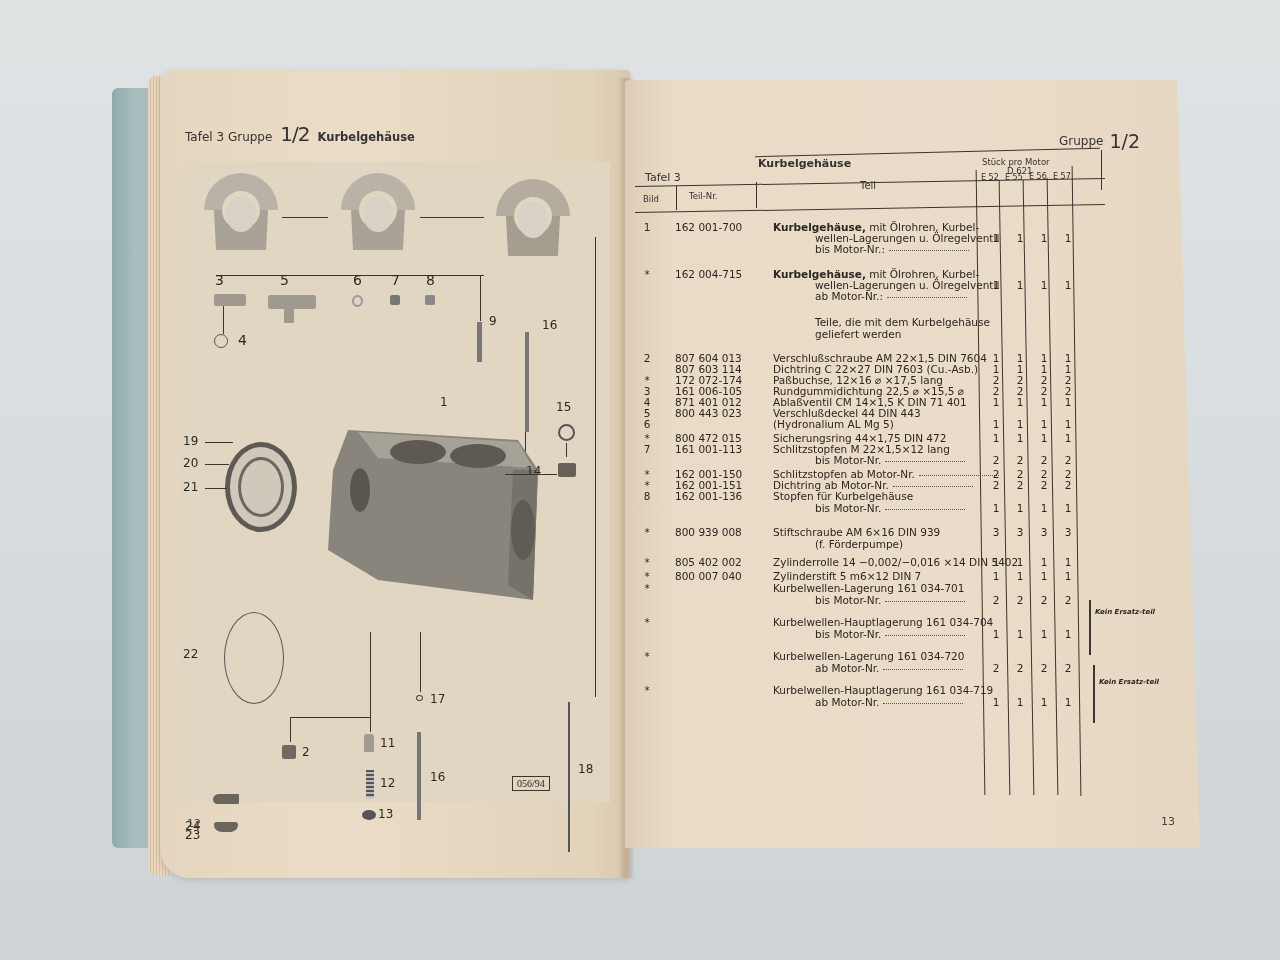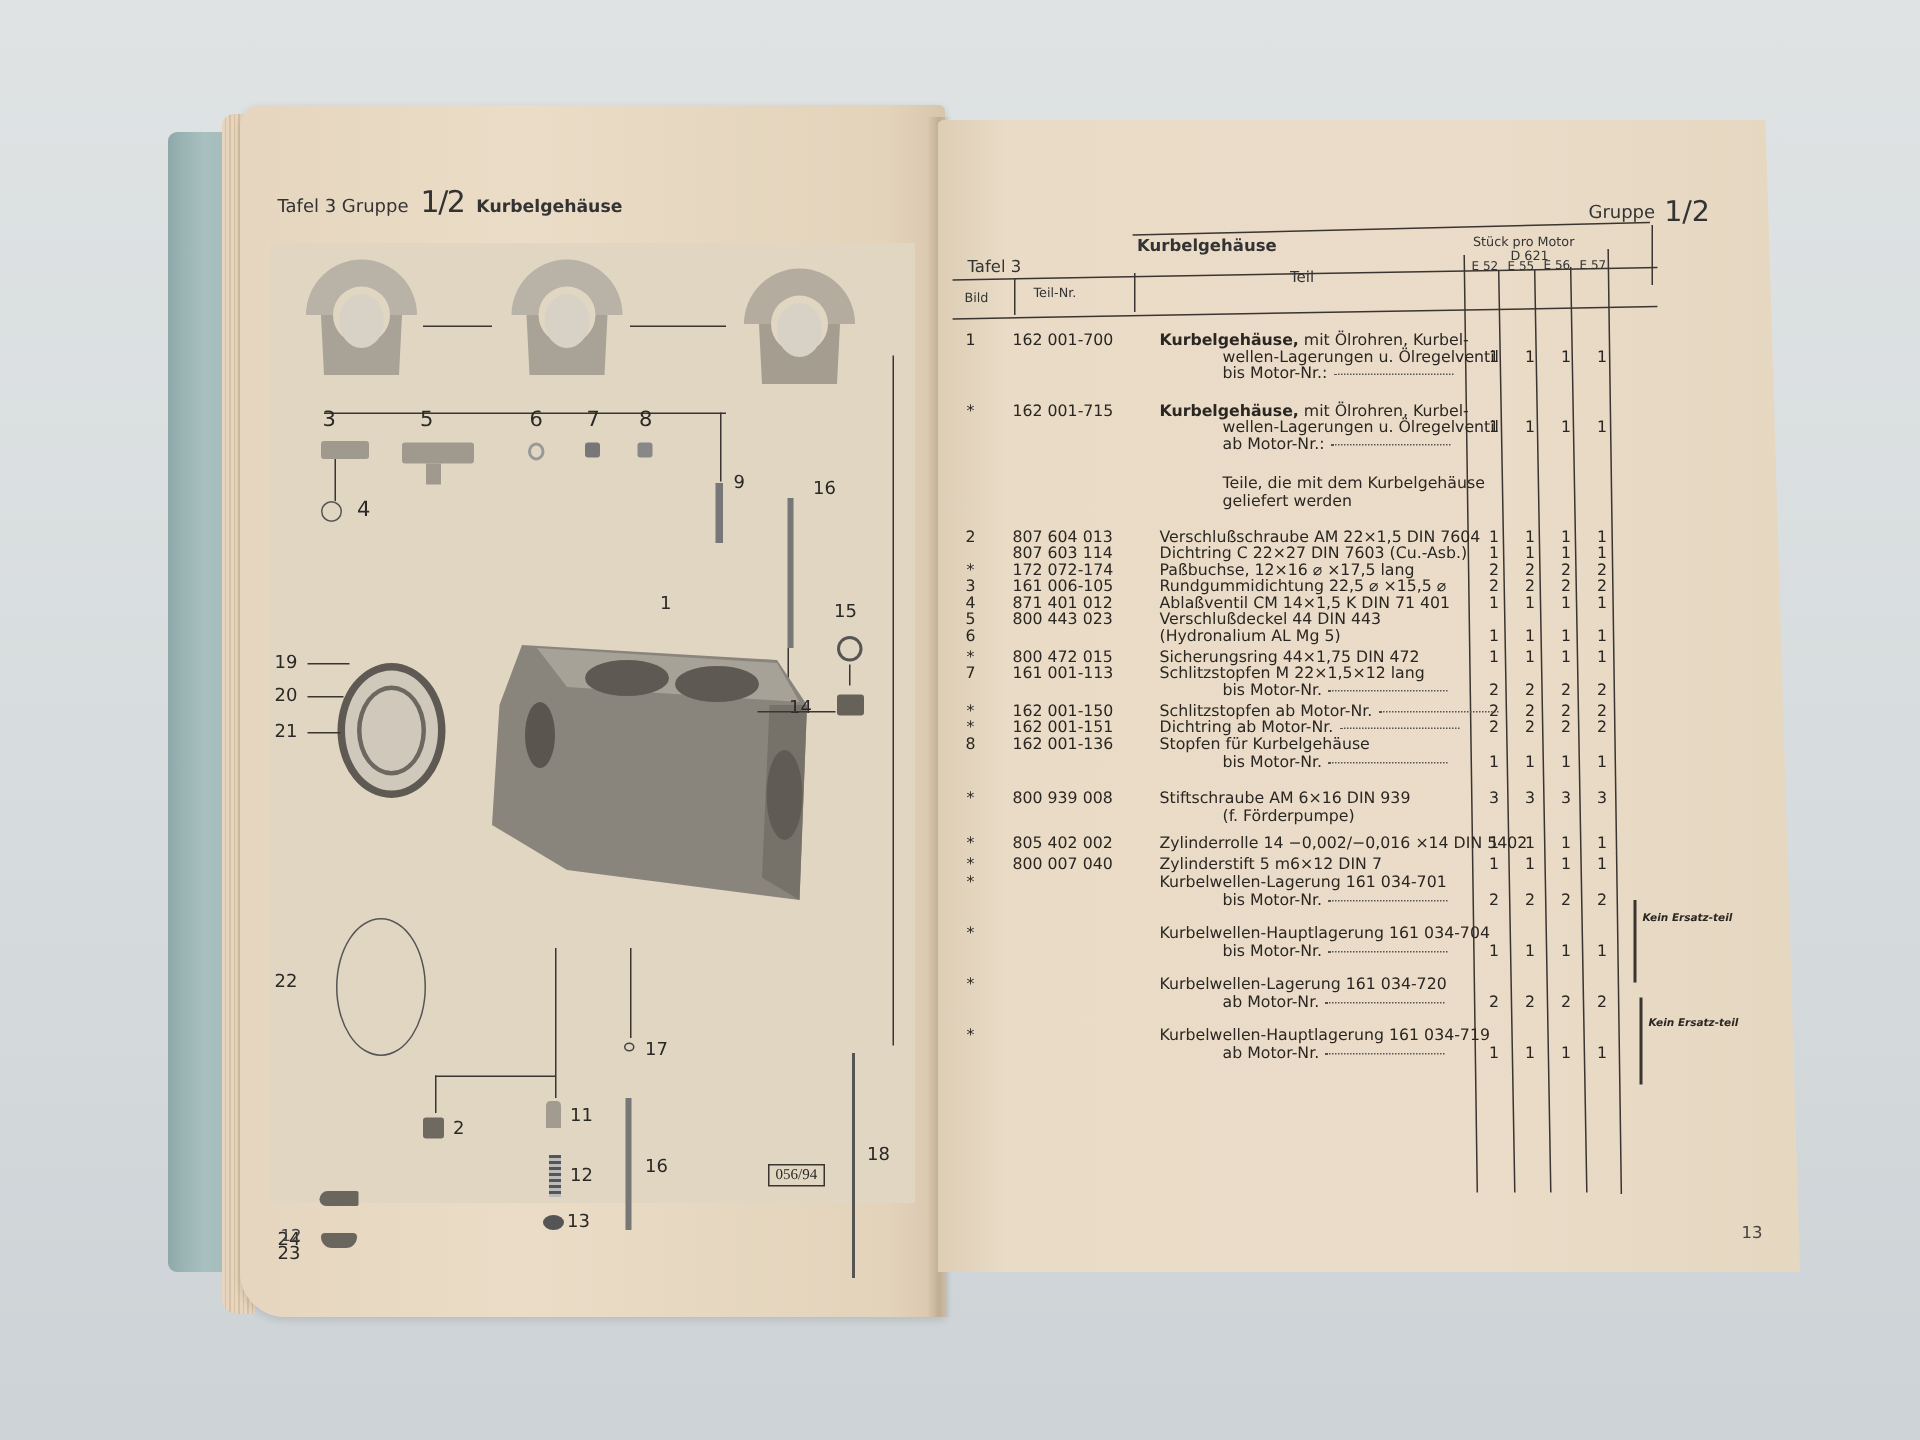--- a/index.html
+++ b/index.html
@@ -244,21 +244,21 @@
           <span class="bild"></span>
           <span class="nr"></span>
           <span class="teil" style="left:190px"><b></b><span>bis Motor-Nr.:</span><span class="dots"></span></span>
           <span class="q q0"></span>
           <span class="q q1"></span>
           <span class="q q2"></span>
           <span class="q q3"></span>
         </div>
         <div class="row" style="top: 188px;">
           <span class="bild">*</span>
-          <span class="nr">162 001-715</span>
+          <span class="nr">162 004-715</span>
           <span class="teil" style=""><b>Kurbelgehäuse,</b><span> mit Ölrohren, Kurbel-</span></span>
           <span class="q q0"></span>
           <span class="q q1"></span>
           <span class="q q2"></span>
           <span class="q q3"></span>
         </div>
         <div class="row" style="top: 199px;">
           <span class="bild"></span>
           <span class="nr"></span>
           <span class="teil" style="left:190px"><b></b><span>wellen-Lagerungen u. Ölregelventil</span></span>

